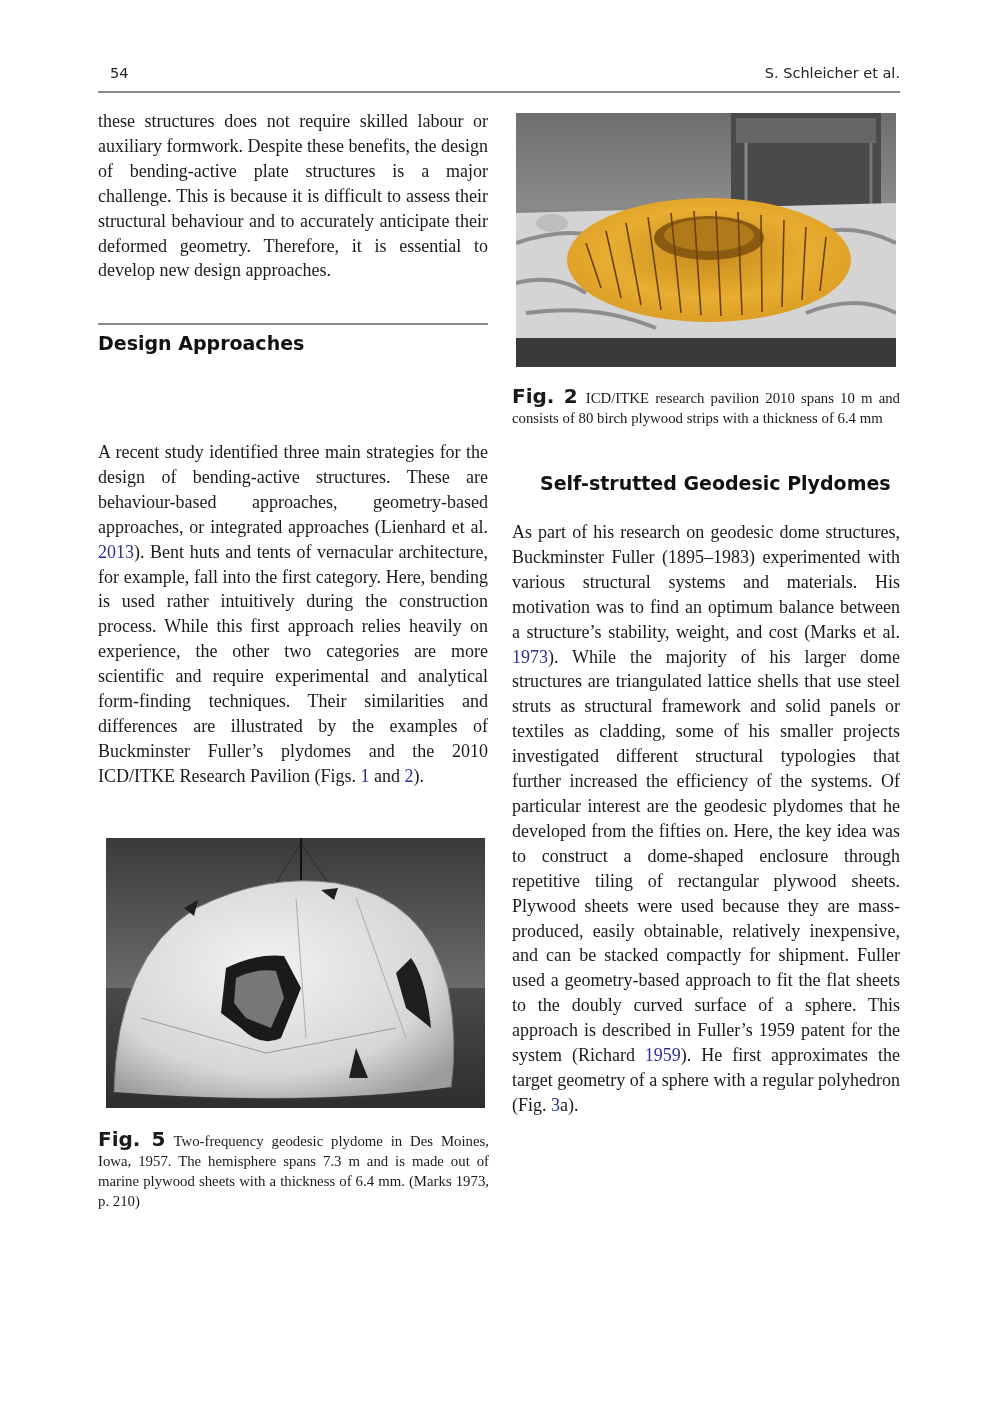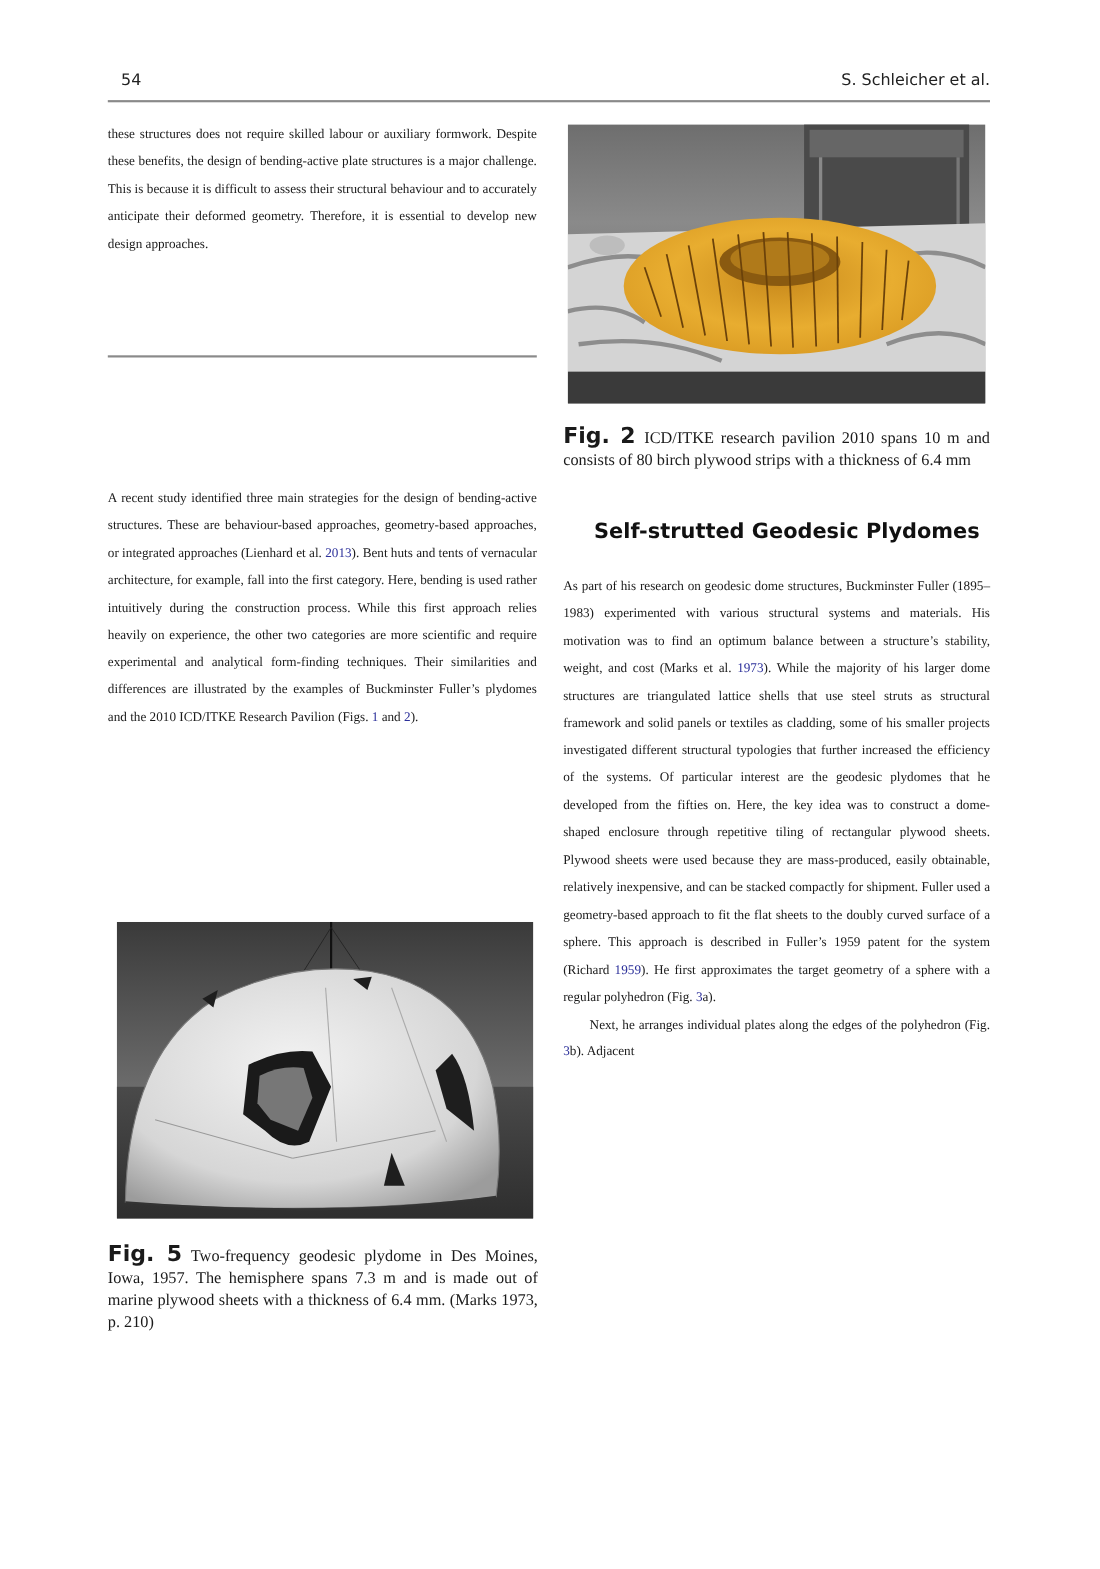--- a/index.html
+++ b/index.html
@@ -2,21 +2,21 @@
 <html><head>
 <meta charset="utf-8">
 <style>
   html, body { margin: 0; padding: 0; background: #ffffff; }
   body { width: 1000px; height: 1426px; position: relative; overflow: hidden; color: #1a1a1a; }
   .running-head { position: absolute; left: 98px; top: 63px; width: 802px; height: 26px; font-family: "DejaVu Sans", sans-serif; font-size: 14.5px; color: #222; }
   .running-head .pno { position: absolute; left: 12px; top: 2px; text-align: center; }
   .running-head .auth { position: absolute; right: 0; top: 2px; }
   .head-rule { position: absolute; left: 98px; top: 91px; width: 802px; height: 1.5px; background: #8a8a8a; }
 
-  .col { position: absolute; font-family: "Liberation Serif", serif; font-size: 12px; line-height: 24.9px; text-align: justify; color: #1a1a1a; }
+  .col { position: absolute; font-family: "Liberation Serif", serif; font-size: 18px; line-height: 24.9px; text-align: justify; color: #1a1a1a; }
   .col p { margin: 0; }
   .col-left { left: 98px; width: 390px; }
   .col-right { left: 512px; width: 388px; }
   .link { color: #2b2f9a; }
   .indent { text-indent: 24px; }
 
   .section-rule { position: absolute; left: 98px; top: 323px; width: 390px; height: 1.5px; background: #8a8a8a; }
   .heading { position: absolute; font-family: "DejaVu Sans", sans-serif; font-weight: bold; font-size: 19px; line-height: 25px; color: #111; }
 
   .caption { position: absolute; font-family: "Liberation Serif", serif; font-size: 14.8px; line-height: 20px; text-align: justify; color: #1a1a1a; }
@@ -33,20 +33,21 @@
   <span class="auth">S. Schleicher et al.</span>
 </div>
 <div class="head-rule"></div>
 
 <div class="col col-left" style="top:109px;">
   <p>these structures does not require skilled labour or auxiliary formwork. Despite these benefits, the design of bending-active plate structures is a major challenge. This is because it is difficult to assess their structural behaviour and to accurately anticipate their deformed geometry. Therefore, it is essential to develop new design approaches.</p>
 </div>
 
 <div class="section-rule"></div>
 <div class="heading" style="left:98px; top:331px;">
+  <div>Design Approaches</div>
 </div>
 
 <div class="col col-left" style="top:430px;margin-top:10px;">
   <p>
     <span>A recent study identified three main strategies for the design of bending-active structures. These are behaviour-based approaches, geometry-based approaches, or integrated approaches (Lienhard et al. </span><span class="link">2013</span><span>). Bent huts and tents of vernacular architecture, for example, fall into the first category. Here, bending is used rather intuitively during the construction process. While this first approach relies heavily on experience, the other two categories are more scientific and require experimental and analytical form-finding techniques. Their similarities and differences are illustrated by the examples of Buckminster Fuller’s plydomes and the 2010 ICD/ITKE Research Pavilion (Figs. </span><span class="link">1</span><span> and </span><span class="link">2</span><span>).</span>
   </p>
 </div>
 
 <div class="figure" style="left:106px; top:838px; width:379px; height:270px;">
   <svg width="379" height="270" viewBox="0 0 379 270">
@@ -135,16 +136,13 @@
 <div class="caption" style="left:512px; top:386px; width:388px;">
   <span class="fig-label">Fig. 2</span><span>ICD/ITKE research pavilion 2010 spans 10 m and consists of 80 birch plywood strips with a thickness of 6.4 mm</span>
 </div>
 
 <div class="heading" style="left:540px; top:471px;">Self-strutted Geodesic Plydomes</div>
 
 <div class="col col-right" style="top:520px;">
   <p>
     <span>As part of his research on geodesic dome structures, Buckminster Fuller (1895–1983) experimented with various structural systems and materials. His motivation was to find an optimum balance between a structure’s stability, weight, and cost (Marks et al. </span><span class="link">1973</span><span>). While the majority of his larger dome structures are triangulated lattice shells that use steel struts as structural framework and solid panels or textiles as cladding, some of his smaller projects investigated different structural typologies that further increased the efficiency of the systems. Of particular interest are the geodesic plydomes that he developed from the fifties on. Here, the key idea was to construct a dome-shaped enclosure through repetitive tiling of rectangular plywood sheets. Plywood sheets were used because they are mass-produced, easily obtainable, relatively inexpensive, and can be stacked compactly for shipment. Fuller used a geometry-based approach to fit the flat sheets to the doubly curved surface of a sphere. This approach is described in Fuller’s 1959 patent for the system (Richard </span><span class="link">1959</span><span>). He first approximates the target geometry of a sphere with a regular polyhedron (Fig. </span><span class="link">3</span><span>a).</span>
   </p>
-  <p class="indent">
-    <span>Next, he arranges individual plates along the edges of the polyhedron (Fig. </span><span class="link">3</span><span>b). Adjacent</span>
-  </p>
 </div>
 
 </body></html>

